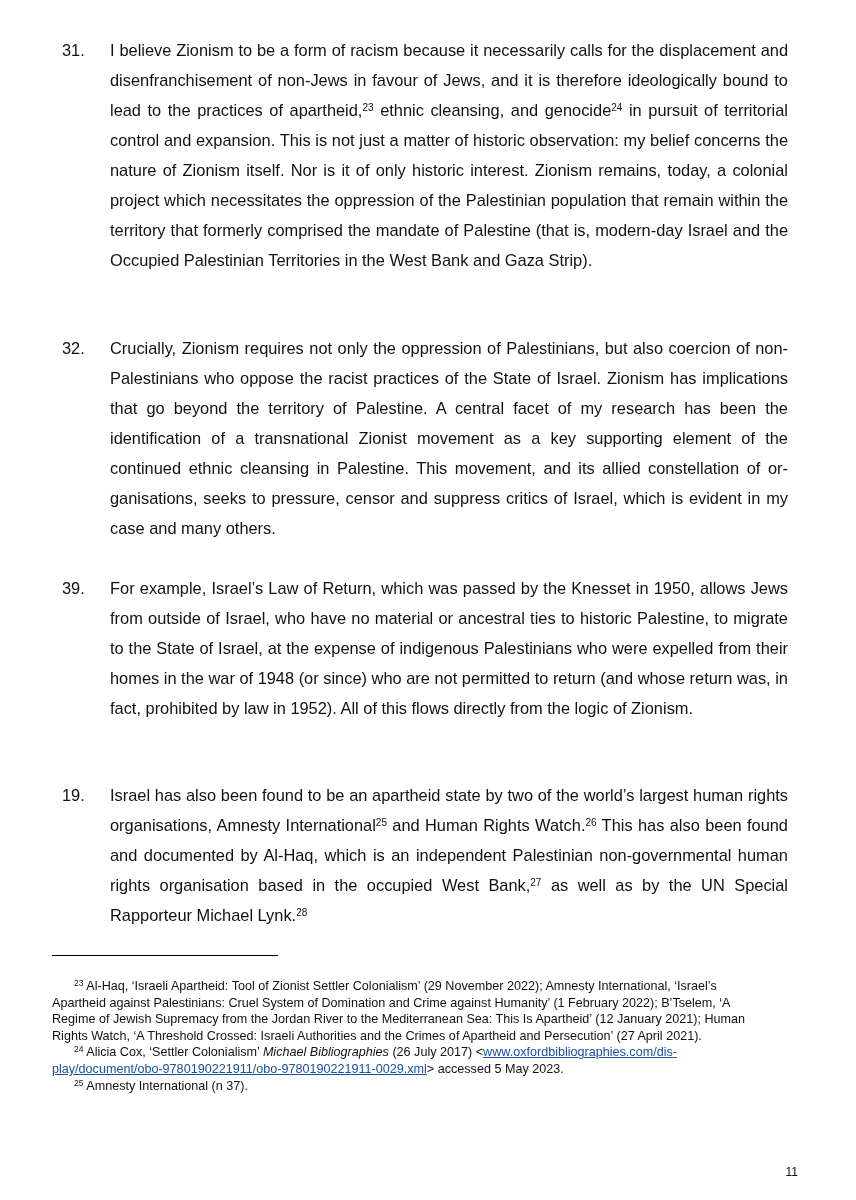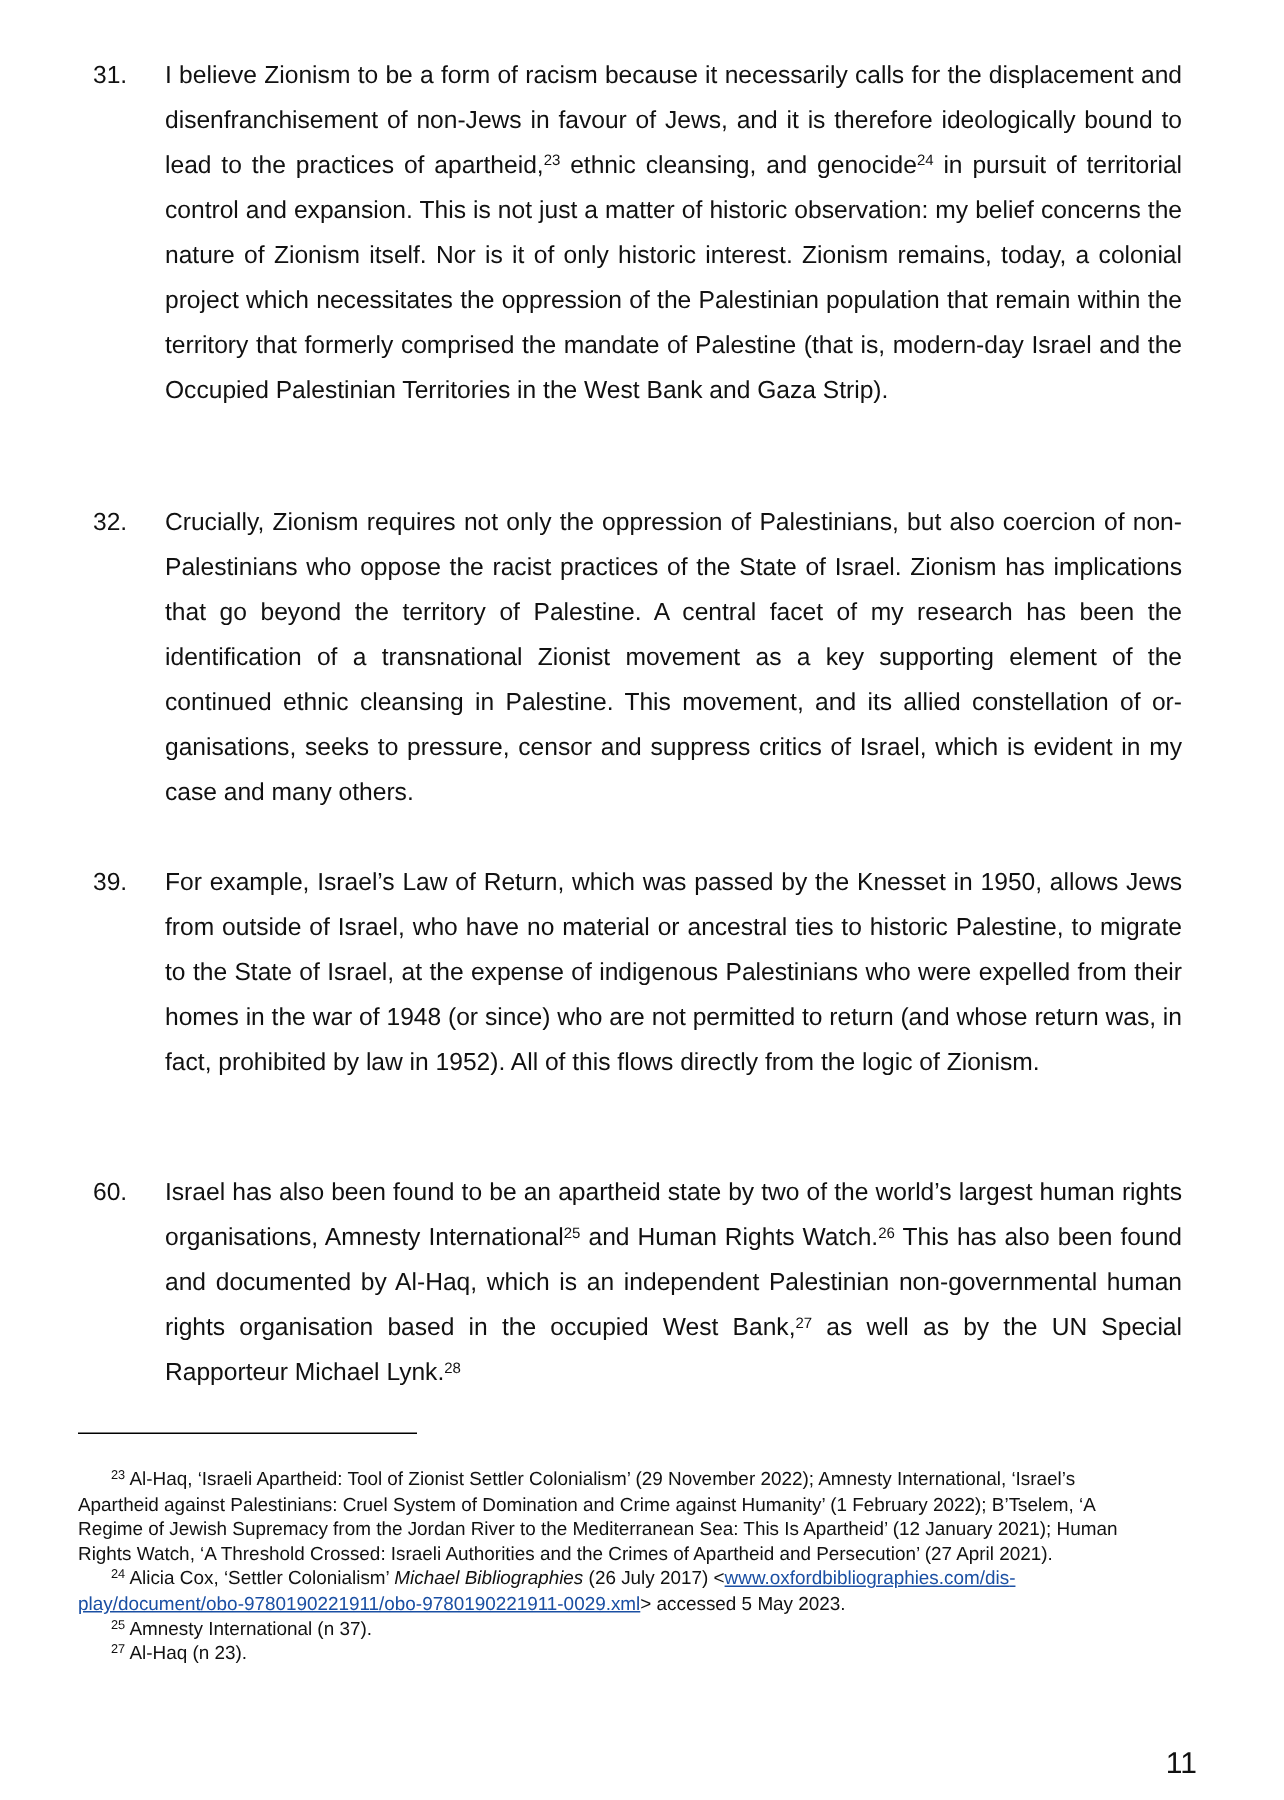--- a/index.html
+++ b/index.html
@@ -23,21 +23,21 @@
     border-top: 1px solid #000;
   }
   .footnotes {
     position: absolute; left: 52px; top: 978px; width: 700px;
     font-size: 12.6px; line-height: 16.6px;
   }
   .fn { text-indent: 22px; }
   .fn sup { font-size: 8.5px; vertical-align: 4px; }
   .fn a { color: #1a4fa3; text-decoration: underline; }
   .page-number {
-    position: absolute; right: 58px; top: 1165px; font-size: 20px;
+    position: absolute; right: 58px; top: 1165px; font-size: 12px;
   }
 </style>
 </head>
 <body>
 
 <div class="para" id="p31">
   <span class="num">31.</span>
   <div class="body"><span>I believe Zionism to be a form of racism because it necessarily calls for the displacement and disenfranchisement of non-Jews in favour of Jews, and it is therefore ideologically bound to lead to the practices of apartheid,</span><sup>23</sup><span> ethnic cleansing, and genocide</span><sup>24</sup><span> in pursuit of territorial control and expansion. This is not just a matter of historic observation: my belief concerns the nature of Zionism itself. Nor is it of only historic interest. Zionism re­mains, today, a colonial project which necessitates the oppression of the Palestinian pop­ulation that remain within the territory that formerly comprised the mandate of Palestine (that is, modern-day Israel and the Occupied Palestinian Territories in the West Bank and Gaza Strip).</span></div>
 </div>
 
@@ -45,26 +45,25 @@
   <span class="num">32.</span>
   <div class="body"><span>Crucially, Zionism requires not only the oppression of Palestinians, but also coercion of non-Palestinians who oppose the racist practices of the State of Israel. Zionism has impli­cations that go beyond the territory of Palestine. A central facet of my research has been the identification of a transnational Zionist movement as a key supporting element of the continued ethnic cleansing in Palestine. This movement, and its allied constellation of or­ganisations, seeks to pressure, censor and suppress critics of Israel, which is evident in my case and many others.</span></div>
 </div>
 
 <div class="para" id="p33">
   <span class="num">39.</span>
   <div class="body"><span>For example, Israel’s Law of Return, which was passed by the Knesset in 1950, allows Jews from outside of Israel, who have no material or ancestral ties to historic Palestine, to migrate to the State of Israel, at the expense of indigenous Palestinians who were ex­pelled from their homes in the war of 1948 (or since) who are not permitted to return (and whose return was, in fact, prohibited by law in 1952). All of this flows directly from the logic of Zionism.</span></div>
 </div>
 
 <div class="para" id="p34">
-  <span class="num">60.</span>
+  <span class="num">19.</span>
   <div class="body"><span>Israel has also been found to be an apartheid state by two of the world’s largest human rights organisations, Amnesty International</span><sup>25</sup><span> and Human Rights Watch.</span><sup>26</sup><span> This has also been found and documented by Al-Haq, which is an independent Palestinian non-govern­mental human rights organisation based in the occupied West Bank,</span><sup>27</sup><span> as well as by the UN Special Rapporteur Michael Lynk.</span><sup>28</sup></div>
 </div>
 
 <div class="fn-rule"></div>
 
 <div class="footnotes">
   <div class="fn"><sup>23</sup><span> Al-Haq, ‘Israeli Apartheid: Tool of Zionist Settler Colonialism’ (29 November 2022); Amnesty International, ‘Is­rael’s Apartheid against Palestinians: Cruel System of Domination and Crime against Humanity’ (1 February 2022); B’Tselem, ‘A Regime of Jewish Supremacy from the Jordan River to the Mediterranean Sea: This Is Apartheid’ (12 January 2021); Human Rights Watch, ‘A Threshold Crossed: Israeli Authorities and the Crimes of Apartheid and Per­secution’ (27 April 2021).</span></div>
   <div class="fn"><sup>24</sup><span> Alicia Cox, ‘Settler Colonialism’ </span><i>Michael Bibliographies</i><span> (26 July 2017) &lt;</span><a>www.oxfordbibliographies.com/dis­play/document/obo-9780190221911/obo-9780190221911-0029.xml</a><span>&gt; accessed 5 May 2023.</span></div>
   <div class="fn"><sup>25</sup><span> Amnesty International (n 37).</span></div>
-  <div class="fn"><sup>27</sup><span> Al-Haq (n 23).</span></div>
 </div>
 
 <div class="page-number">11</div>
 
 </body></html>

